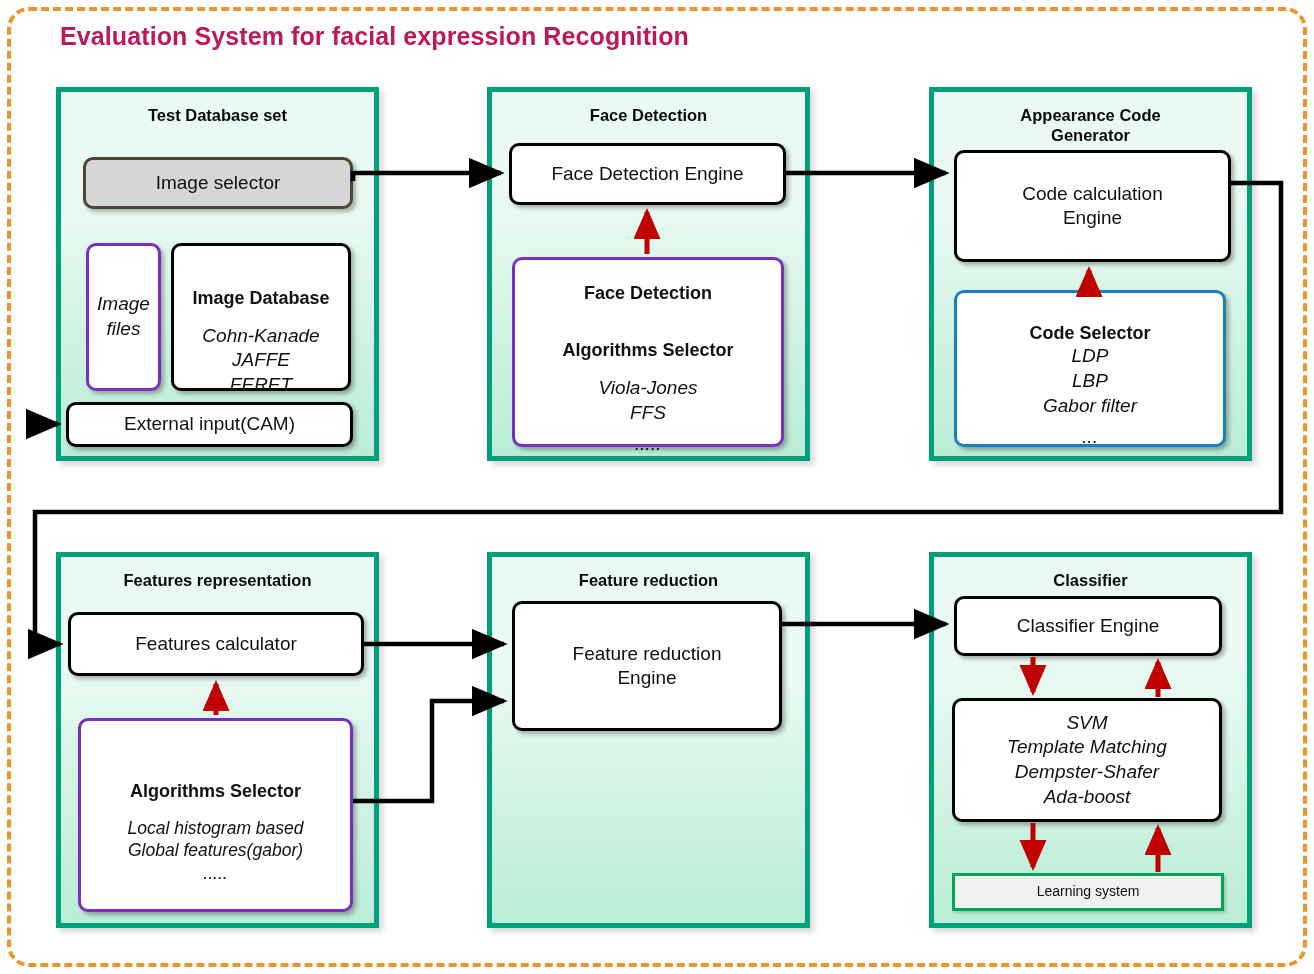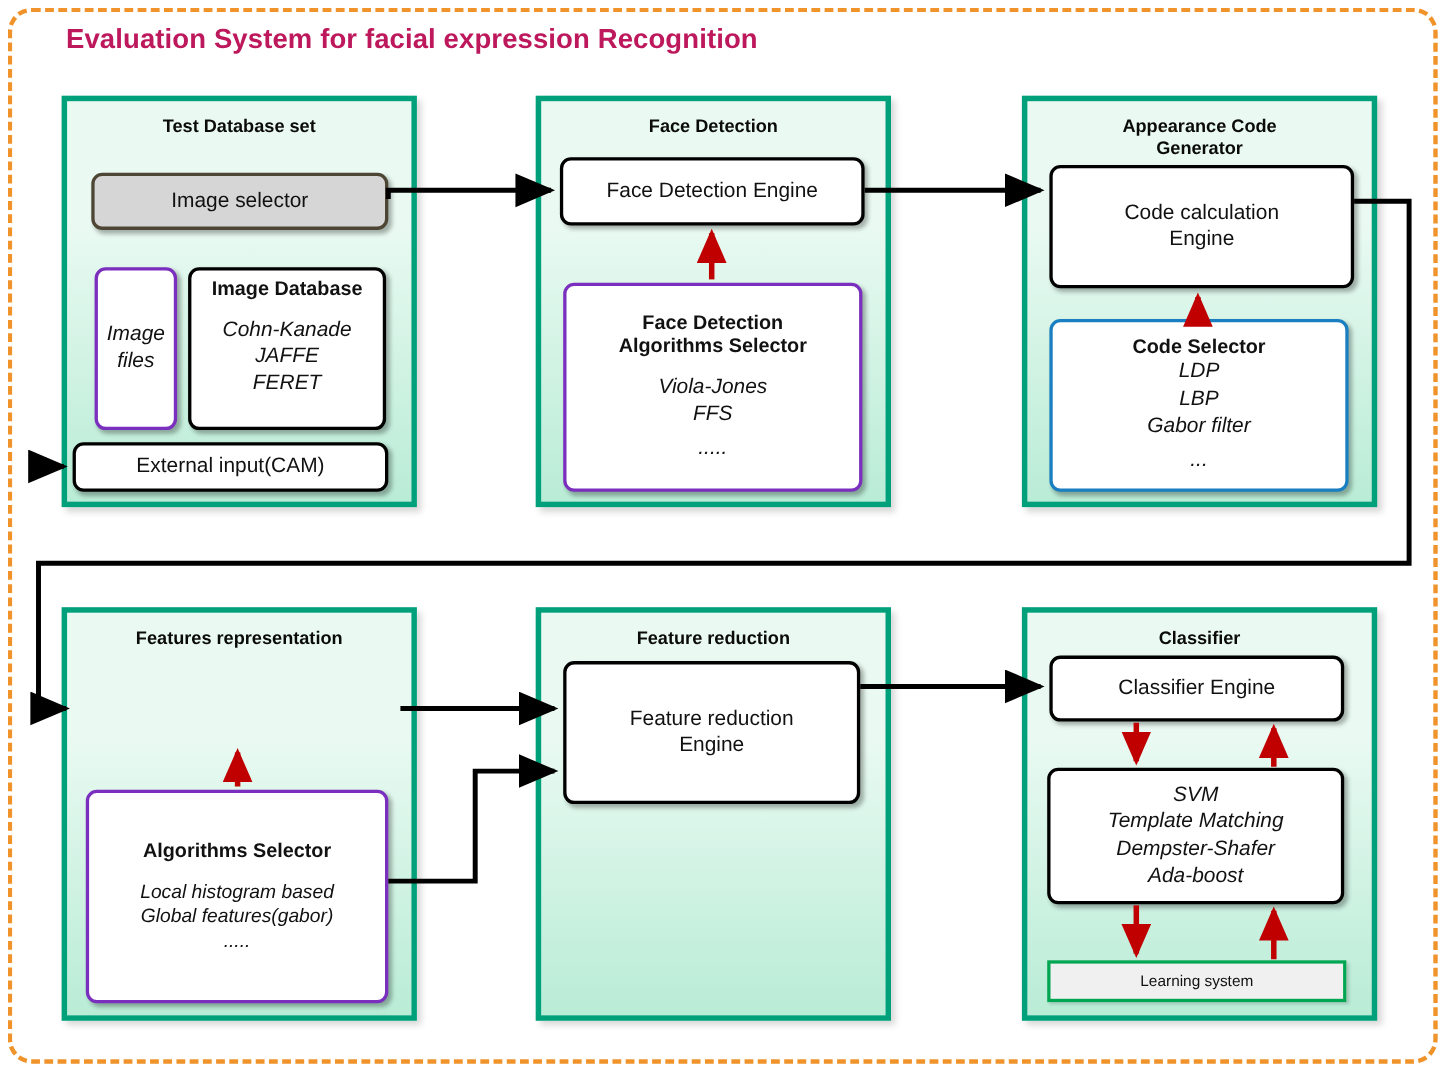--- a/index.html
+++ b/index.html
@@ -63,21 +63,21 @@
     font-size: 19px;
     line-height: 1.28;
   }
   .box.purple   { border-color: #7b2fbe; }
   .box.blue     { border-color: #1a7fc1; }
   .box.olive    { border-color: #4d4634; background: #d6d6d6; }
   .box.greenthin{ border: 3px solid #00a651; background: #f0f0f0; border-radius: 0;
                   box-shadow: 2px 2px 3px rgba(0,0,0,.18); }
 
   .stack { display:flex; flex-direction:column; align-items:center; justify-content:space-between; width:100%; }
-  .hdr { font-weight: bold; font-size: 18px; line-height:1.2; }
+  .hdr { font-weight: bold; font-size: 18px; line-height:1.2;margin-top:36px; }
   .ital { font-style: italic; font-size: 19px; line-height: 1.3; }
   .ital-sm { font-style: italic; font-size: 17.5px; line-height: 1.3; }
   .gap { height: 14px; }
   .gap-sm { height: 7px; }
 
   
   #wires { position: absolute; left: 0; top: 0; width: 1314px; height: 974px; pointer-events: none; }
 </style>
 </head>
 <body>
@@ -149,20 +149,23 @@
       <div class="ital">LDP</div>
       <div class="ital">LBP</div>
       <div class="ital">Gabor filter</div>
       <div class="gap-sm"></div>
       <div class="ital">...</div>
     </div>
   </div>
 
   <div class="panel" style="left:56px; top:552px; width:323px; height:376px;">
     <div class="panel-title" style="top:13px;">Features representation</div>
+  </div>
+  <div class="box" style="left:68px; top:612px; width:296px; height:64px;">
+    <span>Features calculator</span>
   </div>
   <div class="box purple" style="left:78px; top:718px; width:275px; height:194px;">
     <div class="stack">
       <div class="hdr">Algorithms Selector</div>
       <div class="gap"></div>
       <div class="ital-sm">Local histogram based</div>
       <div class="ital-sm">Global features(gabor)</div>
       <div class="ital-sm">.....</div>
     </div>
   </div>

